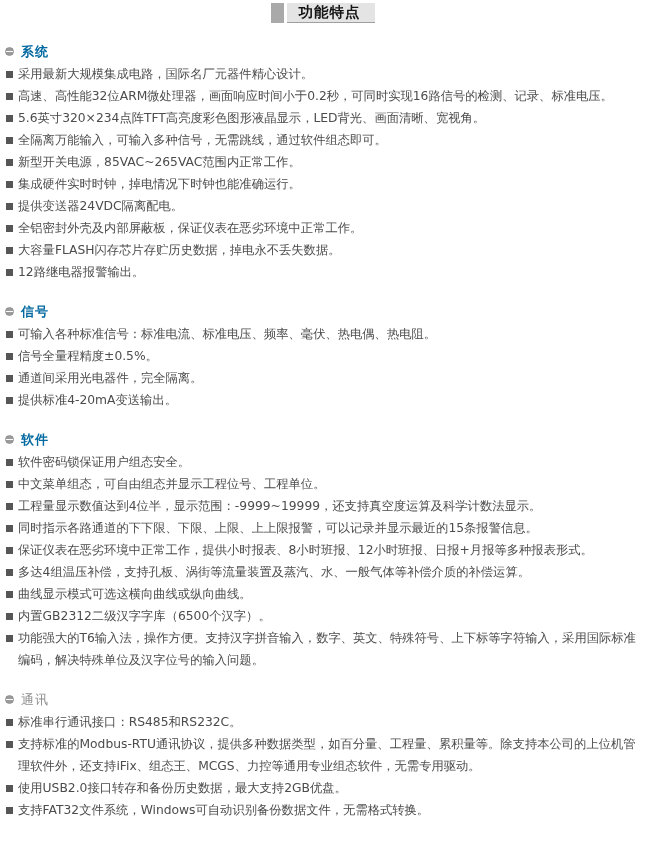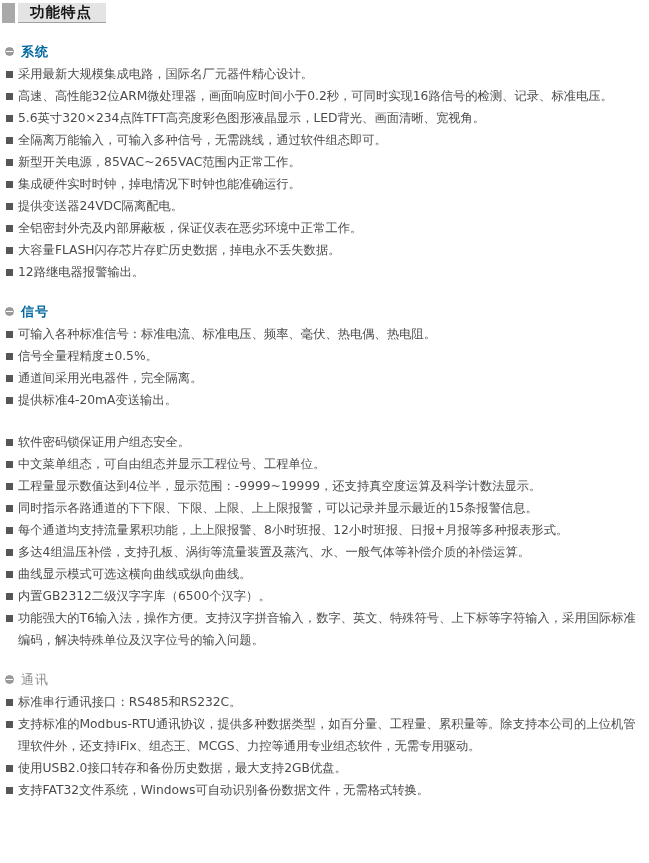--- a/index.html
+++ b/index.html
@@ -17,20 +17,21 @@
   .page {
     padding: 3px 6px 0 2px;
     box-sizing: border-box;
     width: 649px;
   }
   
   .header {
     display: flex;
     align-items: stretch;
     height: 20px;
+    justify-content: center;
   }
   .hdr-square {
     flex: 0 0 13px;
     background: #a9a9a9;
     margin-right: 3px;
   }
   .hdr-bar {
     background: #e4e4e4;
     border-bottom: 1px solid #9f9f9f;
     padding: 0 14px 0 12px;
@@ -175,20 +176,24 @@
   </li>
 
   <li class="item">
     <span class="item-bullet"></span>
     <span class="item-text">提供标准4-20mA变送输出。</span>
   </li>
 </ul>
   </div>
 
   <div class="section">
+    <div class="sec-head">
+      <span class="sec-bullet"></span>
+      <span class="sec-title">软件</span>
+    </div>
     <ul class="items">
   <li class="item">
     <span class="item-bullet"></span>
     <span class="item-text">软件密码锁保证用户组态安全。</span>
   </li>
 
   <li class="item">
     <span class="item-bullet"></span>
     <span class="item-text">中文菜单组态，可自由组态并显示工程位号、工程单位。</span>
   </li>
@@ -198,21 +203,21 @@
     <span class="item-text">工程量显示数值达到4位半，显示范围：-9999~19999，还支持真空度运算及科学计数法显示。</span>
   </li>
 
   <li class="item">
     <span class="item-bullet"></span>
     <span class="item-text">同时指示各路通道的下下限、下限、上限、上上限报警，可以记录并显示最近的15条报警信息。</span>
   </li>
 
   <li class="item">
     <span class="item-bullet"></span>
-    <span class="item-text">每个通道均支持流量累积功能，上上限报警、8小时班报、12小时班报、日报+月报等多种报表形式。</span>
+    <span class="item-text">保证仪表在恶劣环境中正常工作，提供小时报表、8小时班报、12小时班报、日报+月报等多种报表形式。</span>
   </li>
 
   <li class="item">
     <span class="item-bullet"></span>
     <span class="item-text">多达4组温压补偿，支持孔板、涡街等流量装置及蒸汽、水、一般气体等补偿介质的补偿运算。</span>
   </li>
 
   <li class="item">
     <span class="item-bullet"></span>
     <span class="item-text">曲线显示模式可选这横向曲线或纵向曲线。</span>

